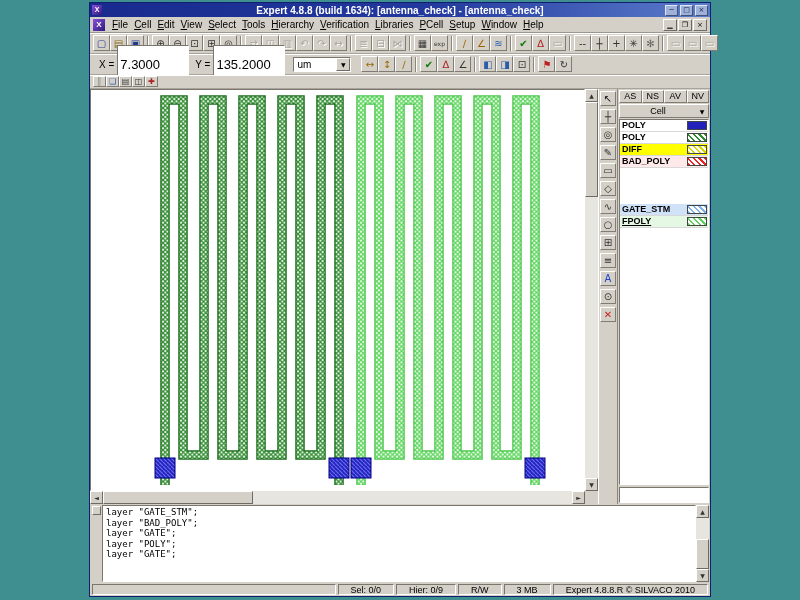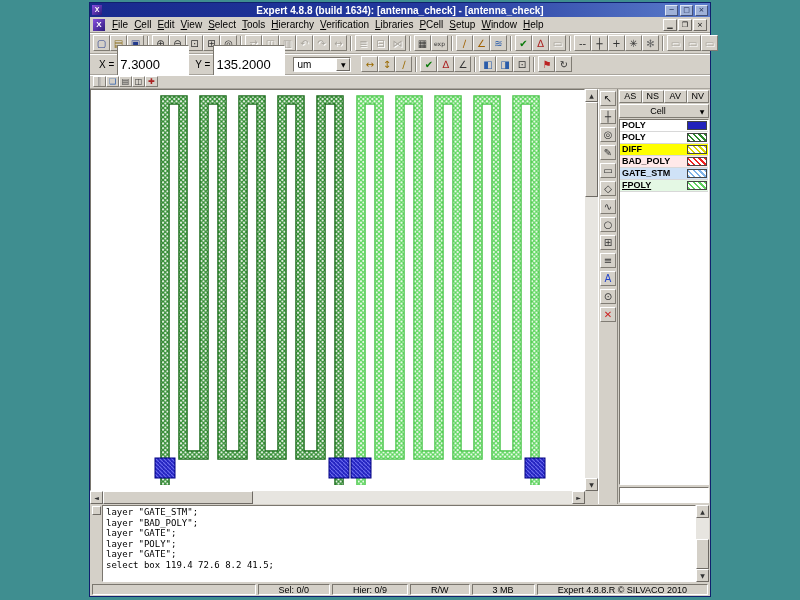--- a/index.html
+++ b/index.html
@@ -53,21 +53,21 @@
 .layer-row{display:flex;align-items:center;height:12px;border-bottom:1px solid #d8d8d8;padding:0 1px}
 .layer-name{flex:1;font-size:9px;font-weight:bold;line-height:11px;padding-left:1px;white-space:nowrap;overflow:hidden}
 .layer-swatch{width:20px;height:9px;border:1px solid #444;flex:0 0 auto}
 .layers-bottom{height:16px;background:#fff;border:1px solid;border-color:#7a766e #fff #fff #7a766e;margin-top:2px;flex:0 0 auto}
 .console{height:79px;display:flex;background:#d4d0c8;padding:1px;flex:0 0 auto}
 .console-strip{width:11px;display:flex;flex-direction:column;align-items:center;padding-top:1px;flex:0 0 auto}
 .console-dock{width:9px;height:9px;background:#d4d0c8;border:1px solid;border-color:#fff #6e6a64 #6e6a64 #fff}
 .console-text{flex:1;background:#fff;border:1px solid;border-color:#7a766e #fff #fff #7a766e;font-family:"DejaVu Sans Mono",monospace;font-size:9px;line-height:10.5px;padding:1px 3px;overflow:hidden;white-space:pre;min-width:0}
 .console-line{height:10.5px}
 .statusbar{height:13px;display:flex;align-items:stretch;gap:2px;padding:1px 2px;flex:0 0 auto}
-.status-seg{border:1px solid;border-color:#7a766e #fff #fff #7a766e;font-size:9px;line-height:10px;padding:0 20px;white-space:nowrap}
+.status-seg{border:1px solid;border-color:#7a766e #fff #fff #7a766e;font-size:9px;line-height:10px;padding:0 12px;white-space:nowrap}
 .status-fill{flex:1}
 </style>
 </head>
 <body>
 
 <div class="window">
 
   <div class="titlebar">
     <span class="title-appicon">X</span>
     <span class="title-text">Expert 4.8.8 (build 1634): [antenna_check] - [antenna_check]</span>
@@ -278,39 +278,39 @@
             <span class="layer-swatch" style="background: repeating-linear-gradient(45deg, rgb(45, 138, 45) 0px, rgb(45, 138, 45) 1.5px, rgb(255, 255, 255) 1.5px, rgb(255, 255, 255) 4px);"></span>
           </div>
           <div class="layer-row" style="background: rgb(255, 255, 0);">
             <span class="layer-name">DIFF</span>
             <span class="layer-swatch" style="background: repeating-linear-gradient(45deg, rgb(216, 216, 0) 0px, rgb(216, 216, 0) 1.5px, rgb(255, 255, 255) 1.5px, rgb(255, 255, 255) 4px);"></span>
           </div>
           <div class="layer-row" style="background: rgb(255, 233, 233);">
             <span class="layer-name">BAD_POLY</span>
             <span class="layer-swatch" style="background: repeating-linear-gradient(45deg, rgb(238, 34, 34) 0px, rgb(238, 34, 34) 1.5px, rgb(255, 255, 255) 1.5px, rgb(255, 255, 255) 4px);"></span>
           </div>
-          <div class="layer-row" style="background: rgb(207, 226, 247);">
+          <div class="layer-row" style="background: rgb(207, 226, 247); margin-top: 36px;">
             <span class="layer-name">GATE_STM</span>
             <span class="layer-swatch" style="background: repeating-linear-gradient(45deg, rgb(127, 179, 232) 0px, rgb(127, 179, 232) 1.5px, rgb(255, 255, 255) 1.5px, rgb(255, 255, 255) 4px);"></span>
           </div>
           <div class="layer-row" style="background: rgb(228, 248, 228); text-decoration: underline;">
             <span class="layer-name">FPOLY</span>
             <span class="layer-swatch" style="background: repeating-linear-gradient(45deg, rgb(94, 209, 94) 0px, rgb(94, 209, 94) 1.5px, rgb(255, 255, 255) 1.5px, rgb(255, 255, 255) 4px);"></span>
           </div>
         </div>
       <div class="layers-bottom"></div>
     </div>
 
   </div>
 
   <div class="console">
     <div class="console-strip">
       <div class="console-dock"></div>
     </div>
-    <div class="console-text"><div class="console-line">layer "GATE_STM";</div><div class="console-line">layer "BAD_POLY";</div><div class="console-line">layer "GATE";</div><div class="console-line">layer "POLY";</div><div class="console-line">layer "GATE";</div><div class="console-line">select box 119.4 72.6 8.2 41.5;</div></div>
+    <div class="console-text"><div class="console-line">layer "GATE_STM";</div><div class="console-line">layer "BAD_POLY";</div><div class="console-line">layer "GATE";</div><div class="console-line">layer "POLY";</div><div class="console-line">layer "GATE";</div></div>
     <div class="sb-v">
       <div class="sb-btn">▲</div>
       <div class="sb-track-v">
         <div class="sb-thumb-v" style="height:30px;top:auto;bottom:0"></div>
       </div>
       <div class="sb-btn">▼</div>
     </div>
   </div>
 
   <div class="statusbar">

